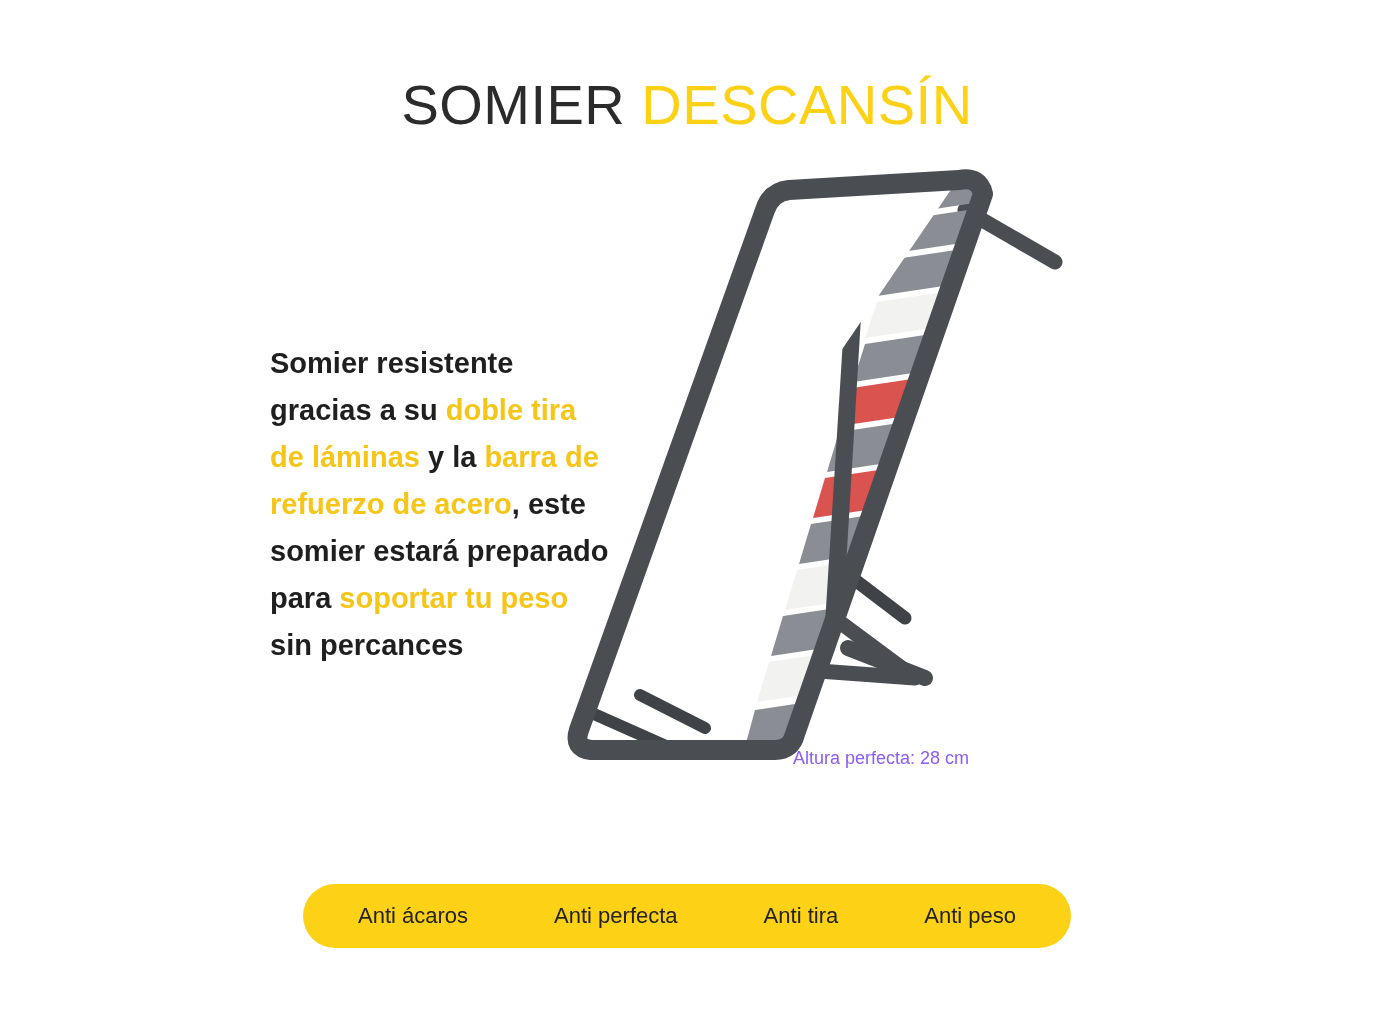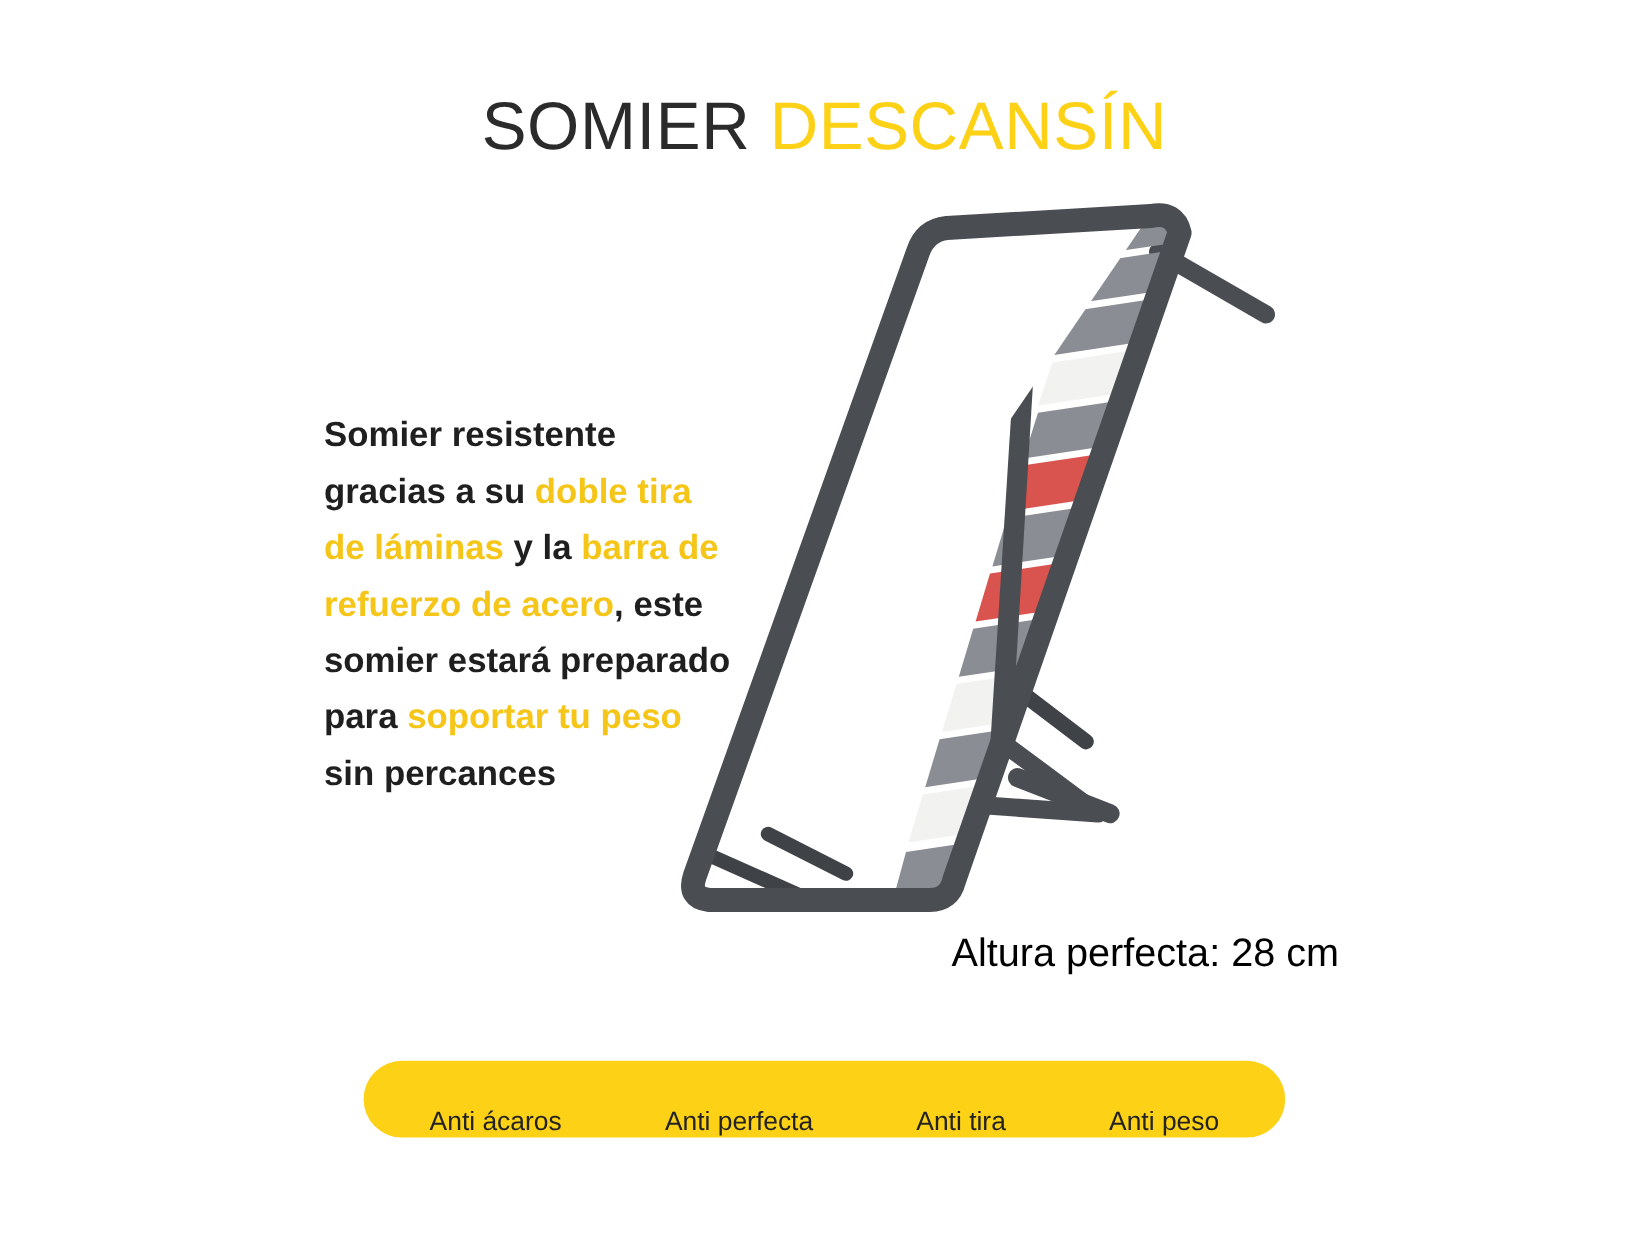--- a/index.html
+++ b/index.html
@@ -51,37 +51,37 @@
     top: 150px;
     width: 560px;
     height: 640px;
   }
   .product svg { display: block; }
 
   
   .height-caption {
     position: absolute;
     left: 793px;
-    top: 775px;
-    font-size: 33px;
-    color: #000000;
+    top: 748px;
+    font-size: 18px;
+    color: #8b5cf6;
     white-space: nowrap;
   }
 
   
   .pill-bar {
     position: absolute;
     left: 303px;
     top: 884px;
     width: 768px;
     height: 64px;
     background: #fcd116;
     border-radius: 32px;
     display: flex;
-    align-items: flex-end;
+    align-items: center;
     justify-content: space-around;
     padding: 0 12px;
     box-sizing: border-box;
   }
   .pill-item {
     font-size: 22px;
     color: #232323;
     white-space: nowrap;
     padding: 0 6px;
   }

